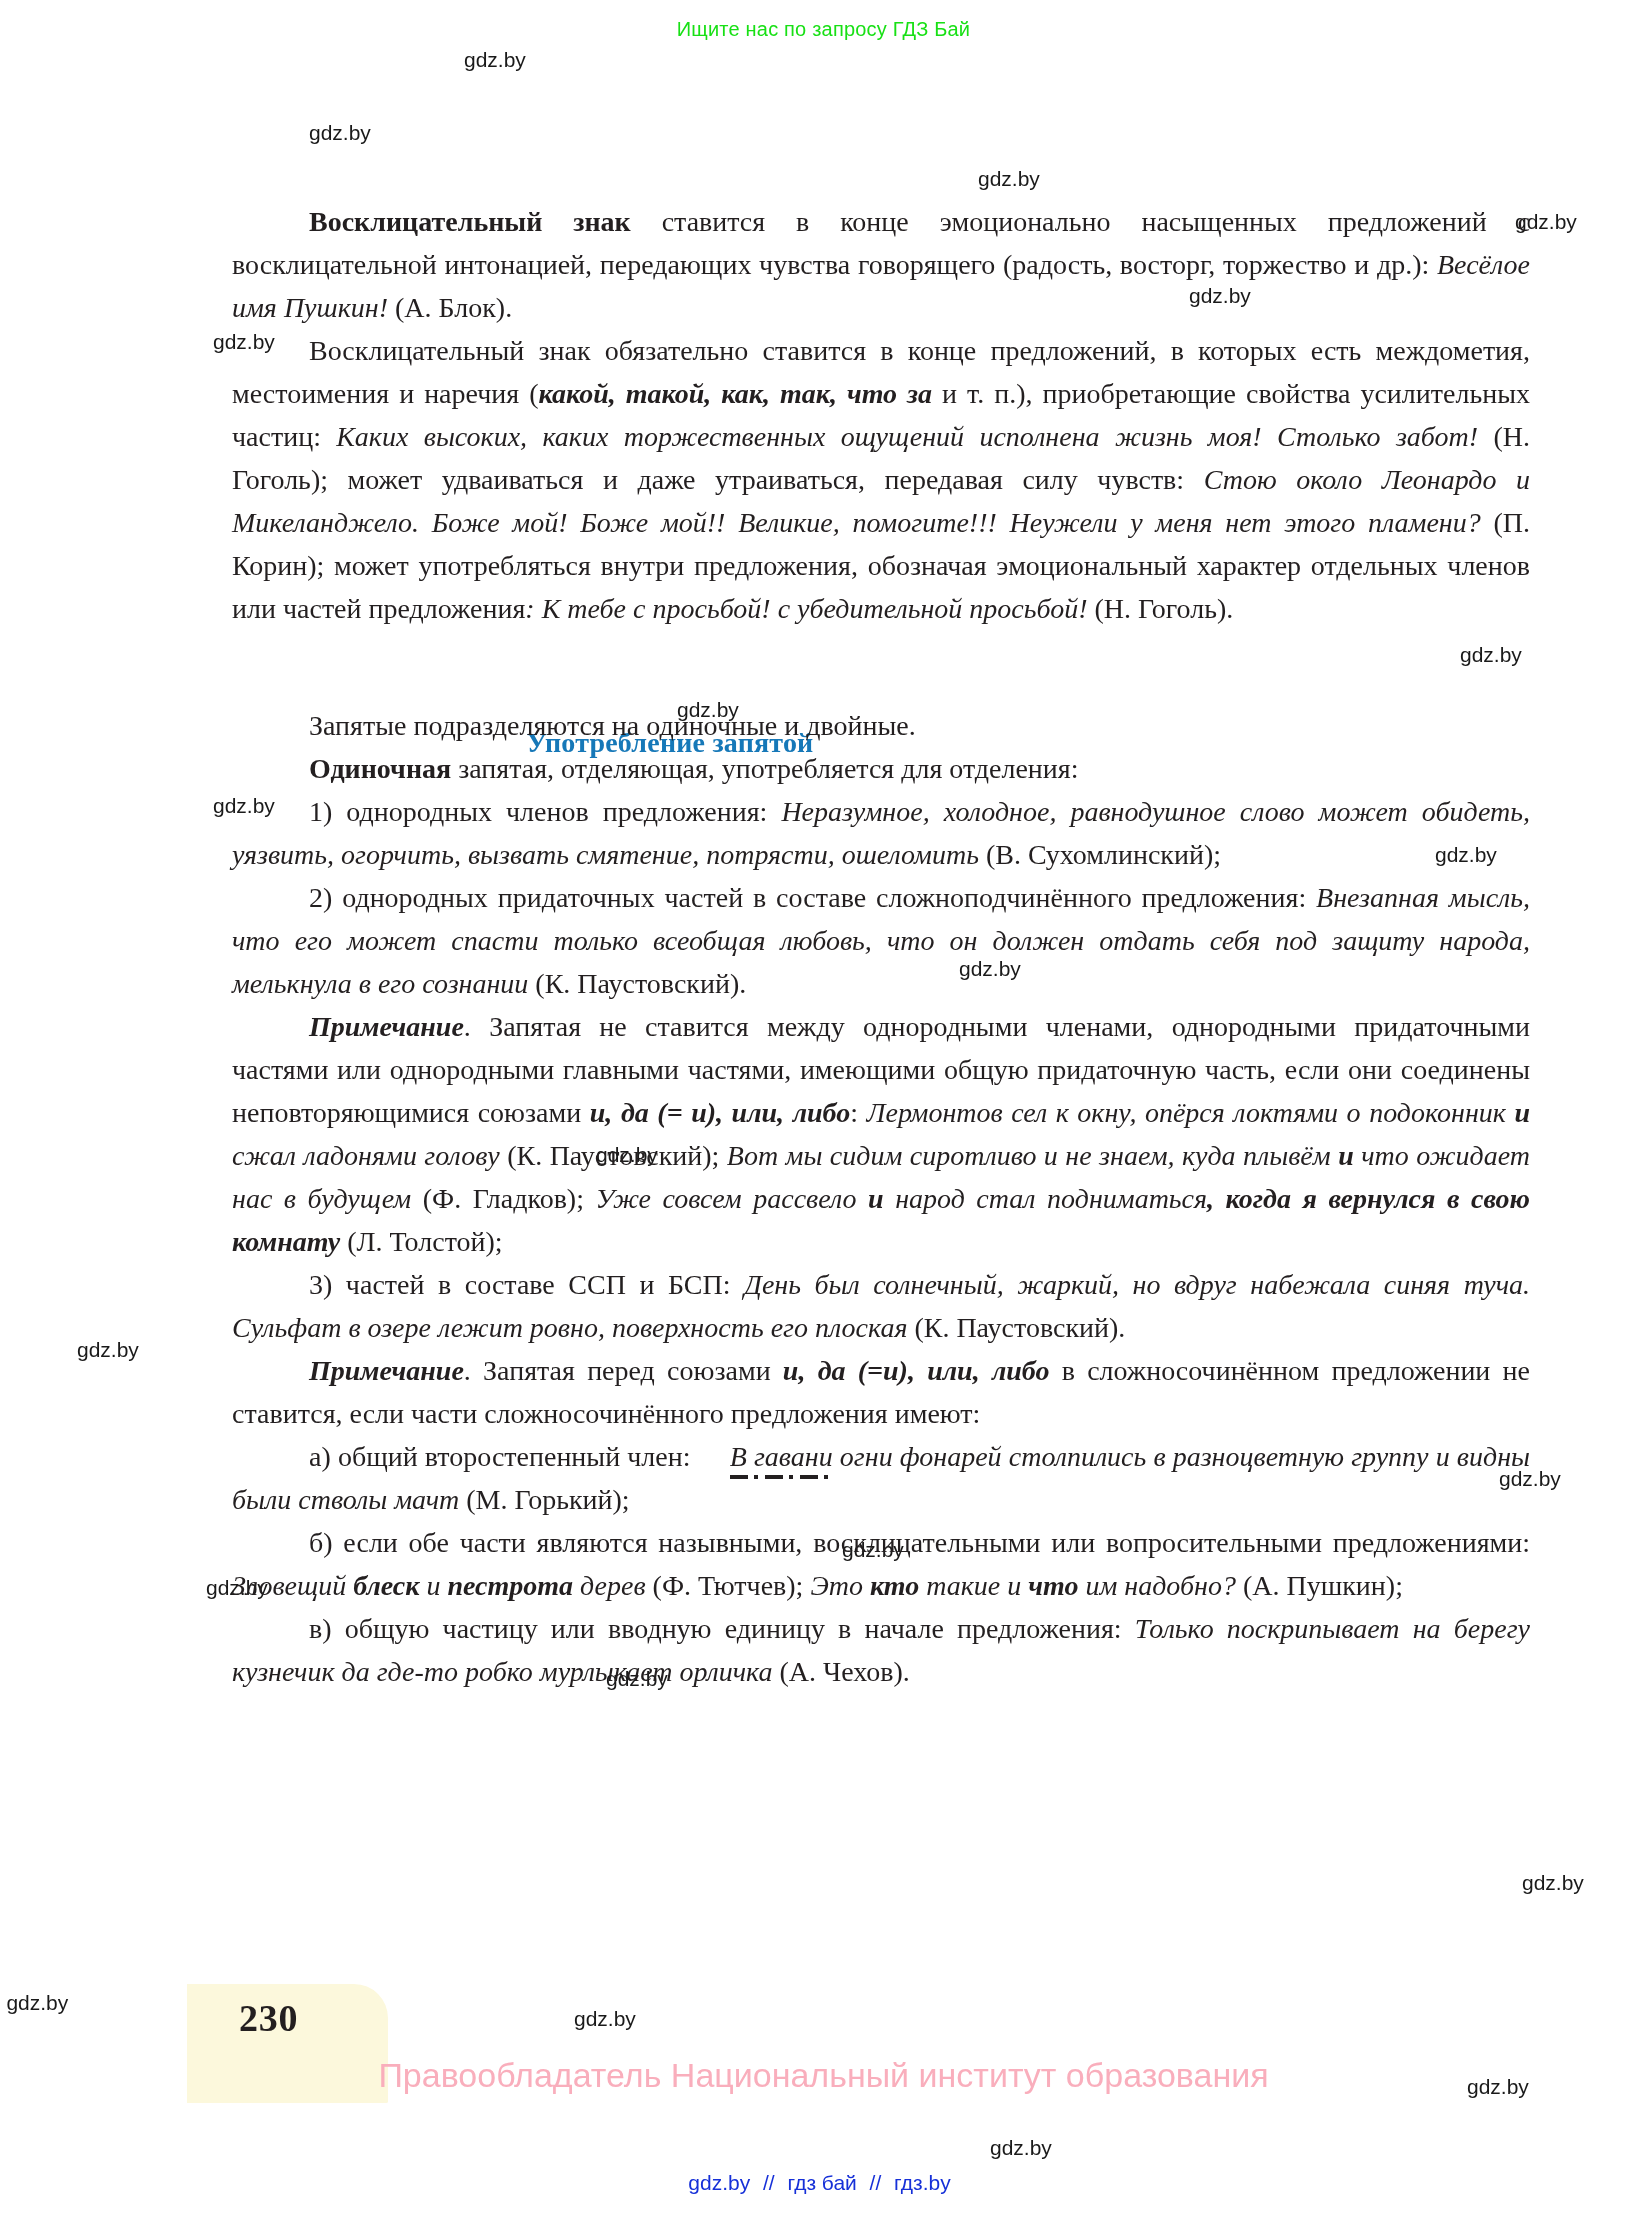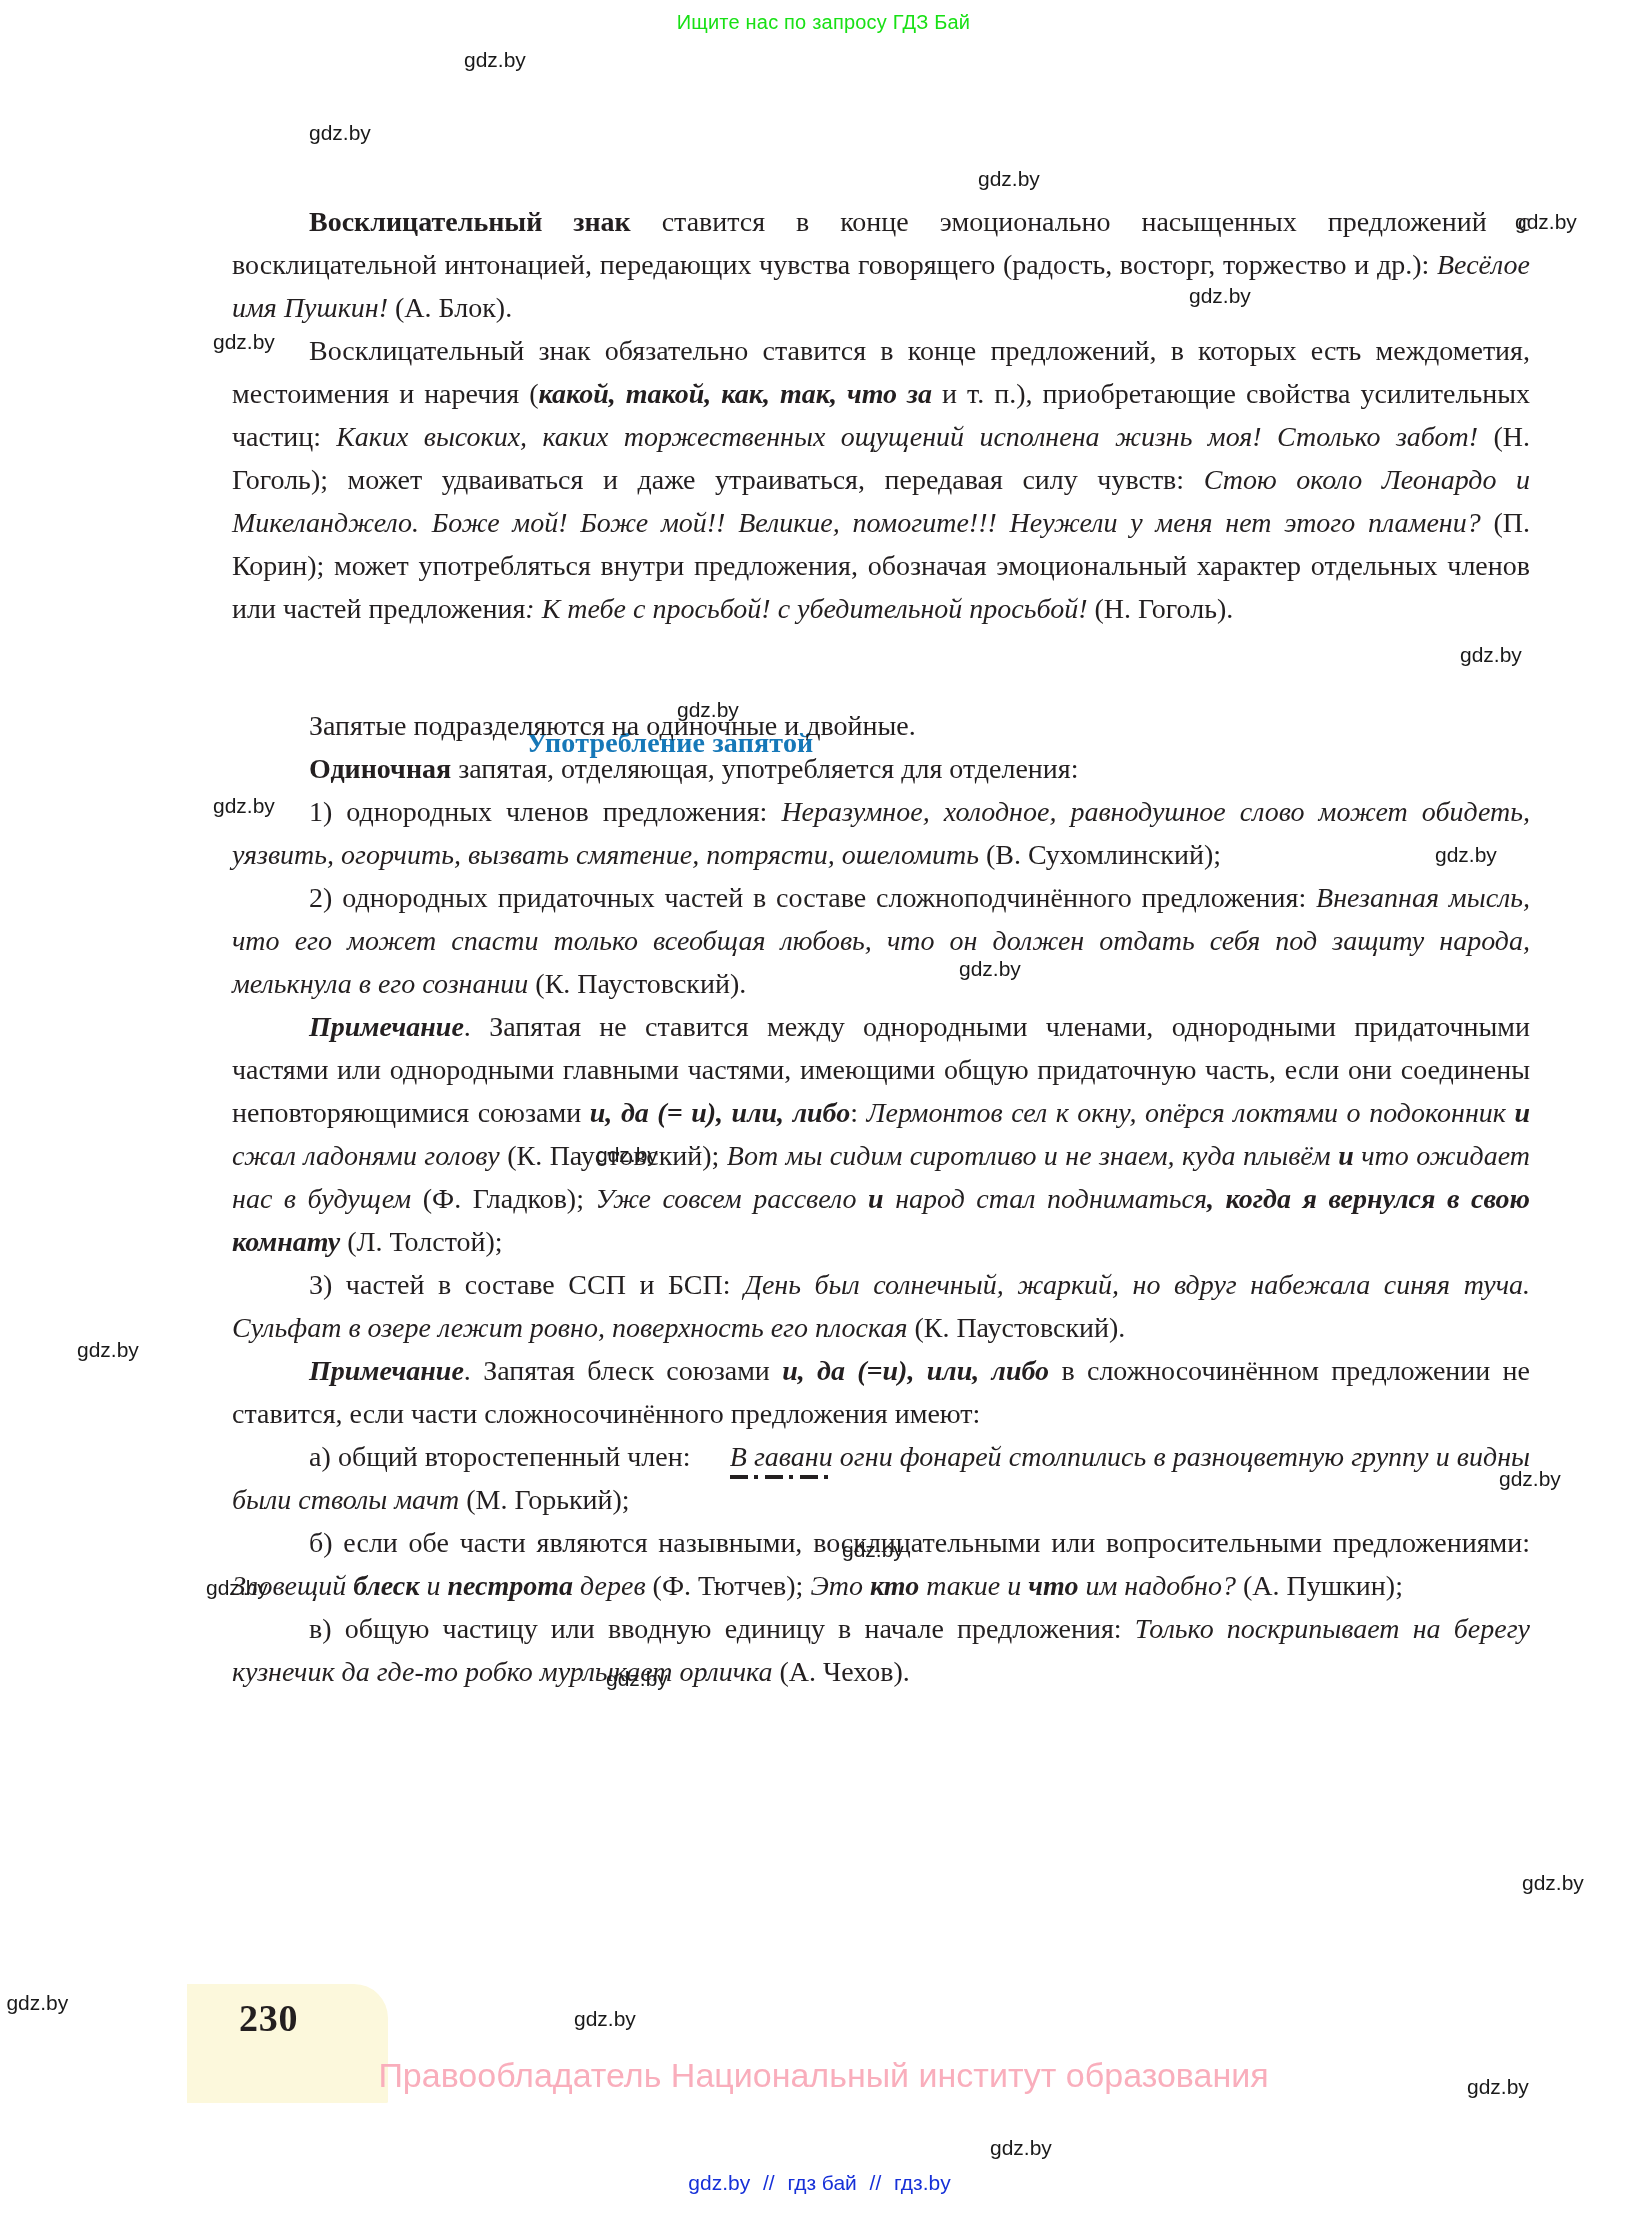--- a/index.html
+++ b/index.html
@@ -13,21 +13,21 @@
     width: 1647px;
     height: 2216px;
     background: #ffffff;
     overflow: hidden;
     font-family: "Liberation Serif", "DejaVu Serif", serif;
   }
 
   
   #top-banner {
     position: absolute;
-    top: 11px;
+    top: 18px;
     left: 0;
     width: 1647px;
     text-align: center;
     font-family: "Liberation Sans", "DejaVu Sans", sans-serif;
     font-size: 20px;
     color: #18e015;
     letter-spacing: 0.2px;
     white-space: nowrap;
   }
 
@@ -189,21 +189,21 @@
     <p><span class="b">Одиночная</span><span> запятая, отделяющая, употребляется для отделения:</span></p>
 
     <p><span>1) однородных членов предложения: </span><span class="i">Неразумное, холодное, равнодушное слово может обидеть, уязвить, огорчить, вызвать смятение, потрясти, ошеломить</span><span> (В. Сухомлинский);</span></p>
 
     <p><span>2) однородных придаточных частей в составе сложноподчинённого предложения: </span><span class="i">Внезапная мысль, что его может спасти только всеобщая любовь, что он должен отдать себя под защиту народа, мелькнула в его сознании</span><span> (К. Паустовский).</span></p>
 
     <p><span class="bi">Примечание</span><span>. Запятая не ставится между однородными членами, однородными придаточными частями или однородными главными частями, имеющими общую придаточную часть, если они соединены неповторяющимися союзами </span><span class="bi">и, да (= и), или, либо</span><span>: </span><span class="i">Лермонтов сел к окну, опёрся локтями о подоконник </span><span class="bi">и</span><span class="i"> сжал ладонями голову</span><span> (К. Паустовский); </span><span class="i">Вот мы сидим сиротливо и не знаем, куда плывём </span><span class="bi">и</span><span class="i"> что ожидает нас в будущем</span><span> (Ф. Гладков); </span><span class="i">Уже совсем рассвело </span><span class="bi">и</span><span class="i"> народ стал подниматься</span><span class="bi">, когда я вернулся в свою комнату</span><span> (Л. Толстой);</span></p>
 
     <p><span>3) частей в составе ССП и БСП: </span><span class="i">День был солнечный, жаркий, но вдруг набежала синяя туча. Сульфат в озере лежит ровно, поверхность его плоская</span><span> (К. Паустовский).</span></p>
 
-    <p><span class="bi">Примечание</span><span>. Запятая блеск союзами </span><span class="bi">и, да (=и), или, либо</span><span> в сложносочинённом предложении не ставится, если части сложносочинённого предложения имеют:</span></p>
+    <p><span class="bi">Примечание</span><span>. Запятая перед союзами </span><span class="bi">и, да (=и), или, либо</span><span> в сложносочинённом предложении не ставится, если части сложносочинённого предложения имеют:</span></p>
 
     <p><span>а) общий второстепенный член: </span><span class="dotdash">В гавани</span><span class="i"> огни фонарей столпились в разноцветную группу и видны были стволы мачт</span><span> (М. Горький);</span></p>
 
     <p><span>б) если обе части являются назывными, восклицательными или вопросительными предложениями: </span><span class="i">Зловещий </span><span class="bi">блеск</span><span class="i"> и </span><span class="bi">пестрота</span><span class="i"> дерев</span><span> (Ф. Тютчев); </span><span class="i">Это </span><span class="bi">кто</span><span class="i"> такие и </span><span class="bi">что</span><span class="i"> им надобно?</span><span> (А. Пушкин);</span></p>
 
     <p><span>в) общую частицу или вводную единицу в начале предложения: </span><span class="i">Только поскрипывает на берегу кузнечик да где-то робко мурлыкает орличка</span><span> (А. Чехов).</span></p>
 
   </div>
 
   <div id="page-number-box"></div>

